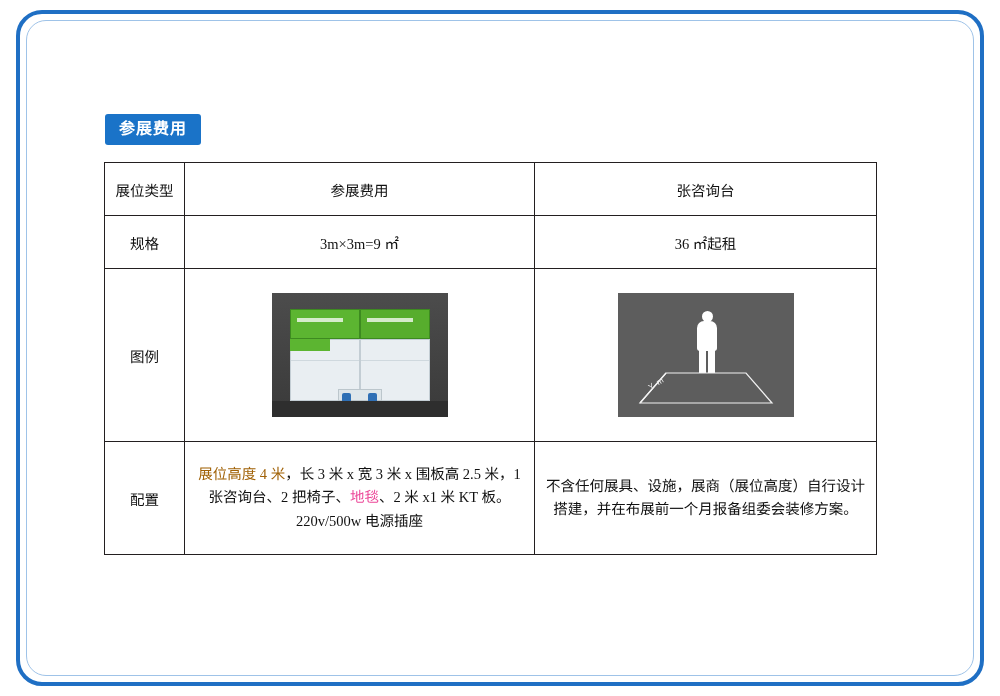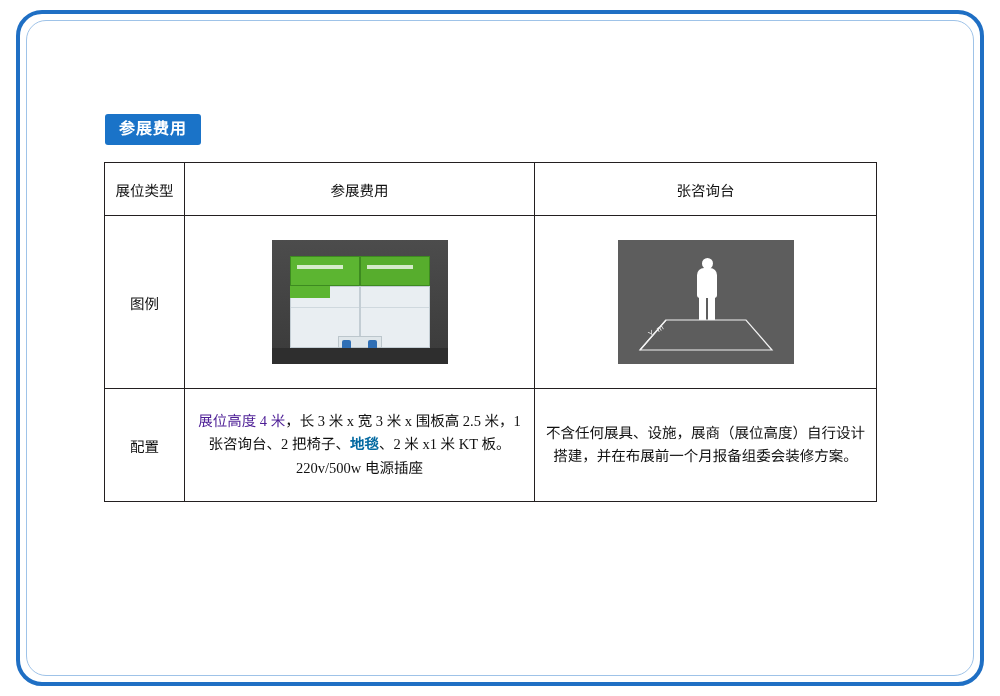--- a/index.html
+++ b/index.html
@@ -94,22 +94,22 @@
     line-height: 1.55;
   }
 
   
   .cfg {
     text-align: left;
     font-size: 13.5px;
     line-height: 1.62;
     padding: 10px 12px;
   }
-  .cfg .hl-red { color: #4c1d95; }
-  .cfg .hl-orange { color: #0369a1; font-weight: bold; }
+  .cfg .hl-red { color: #a16207; }
+  .cfg .hl-orange { color: #ec4899; }
 
   
   .fig-wrap {
     display: flex;
     align-items: center;
     justify-content: center;
   }
   .booth {
     position: relative;
     width: 176px;
@@ -250,20 +250,25 @@
       <col class="c-a">
       <col class="c-b">
     </colgroup>
     <tbody>
       <tr class="row-head">
         <td class="cell-label">展位类型</td>
         <td>参展费用</td>
         <td>张咨询台</td>
       </tr>
 
+      <tr class="row-spec">
+        <td class="cell-label">规格</td>
+        <td>3m×3m=9 ㎡</td>
+        <td>36 ㎡起租</td>
+      </tr>
 
 
       <tr class="row-fig">
         <td class="cell-label">图例</td>
         <td>
           <div class="fig-wrap">
             <div class="booth">
               <div class="fascia-l"></div>
               <div class="fascia-r"></div>
               <div class="panel-l"></div>

